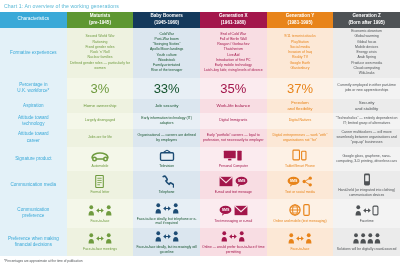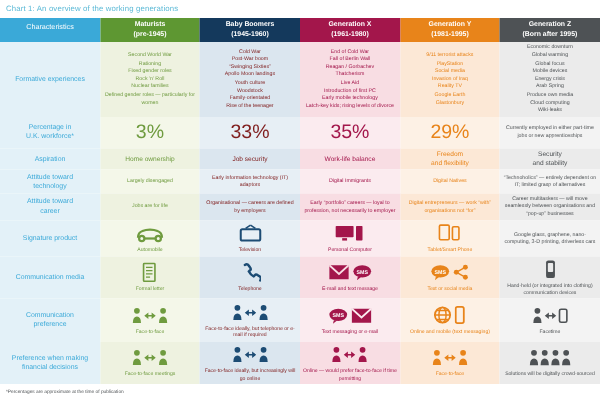--- a/index.html
+++ b/index.html
@@ -48,21 +48,21 @@
     background: #e3f1f8;
     color: #3aa9d8;
     text-align: left;
     font-size: 4.6px;
     padding-left: 4px;
     line-height: 1.35;
     width: 63px;
   }
   
   td.c-mat { background: #eef2e0; color: #6f9b3f; width: 64px;}
-  td.c-bb  { background: #dbe6ef; color: #7f1d1d; width: 62px; margin-top: 44px;}
+  td.c-bb  { background: #dbe6ef; color: #14532d; width: 62px; margin-top: 44px;}
   td.c-gx  { background: #f8dde3; color: #a3164b; width: 66px;}
   td.c-gy  { background: #fce8d6; color: #e8841a; width: 66px;}
   td.c-gz  { background: #ebebeb; color: #4e5255; width: 79px;}
 
   td.alt.c-mat { background:#f4f7e9; }
   td.alt.c-bb  { background:#e7eff5; }
   td.alt.c-gx  { background:#fbebef;margin-left:48px; }
   td.alt.c-gy  { background:#fdf1e5; }
   td.alt.c-gz  { background:#f3f3f3; }
 
@@ -121,21 +121,21 @@
       <td class="c-gx cell-list">End of Cold War<br>Fall of Berlin Wall<br>Reagan / Gorbachev<br>Thatcherism<br>Live Aid<br>Introduction of first PC<br>Early mobile technology<br>Latch-key kids; rising levels of divorce</td>
       <td class="c-gy cell-list">9/11 terrorist attacks<br>PlayStation<br>Social media<br>Invasion of Iraq<br>Reality TV<br>Google Earth<br>Glastonbury</td>
       <td class="c-gz cell-list">Economic downturn<br>Global warming<br>Global focus<br>Mobile devices<br>Energy crisis<br>Arab Spring<br>Produce own media<br>Cloud computing<br>Wiki-leaks</td>
     </tr>
 
     <tr>
       <td class="rowlabel">Percentage in<br>U.K. workforce*</td>
       <td class="alt c-mat"><span class="pct">3%</span></td>
       <td class="alt c-bb"><span class="pct">33%</span></td>
       <td class="alt c-gx"><span class="pct">35%</span></td>
-      <td class="alt c-gy"><span class="pct">29%</span></td>
+      <td class="alt c-gy"><span class="pct">37%</span></td>
       <td class="alt c-gz cell-sm">Currently employed in either part-time jobs or new apprenticeships</td>
     </tr>
 
     <tr>
       <td class="rowlabel">Aspiration</td>
       <td class="c-mat cell-md">Home ownership</td>
       <td class="c-bb cell-md">Job security</td>
       <td class="c-gx cell-md">Work-life balance</td>
       <td class="c-gy cell-md">Freedom<br>and flexibility</td>
       <td class="c-gz cell-md">Security<br>and stability</td>

